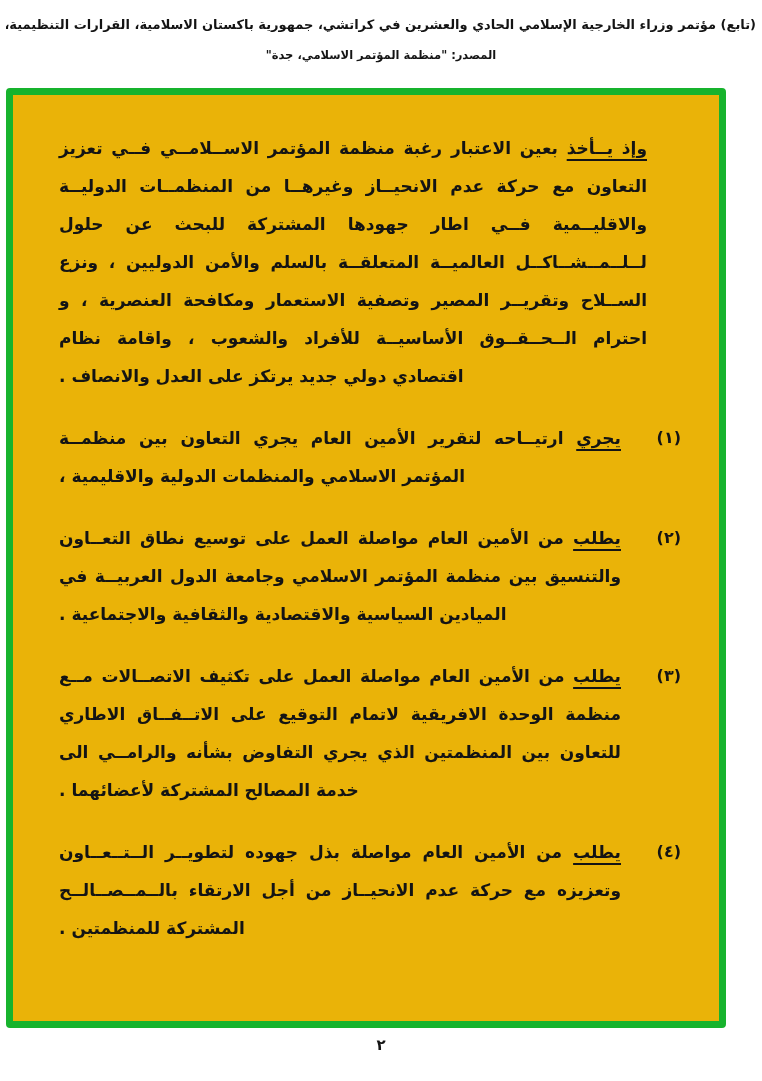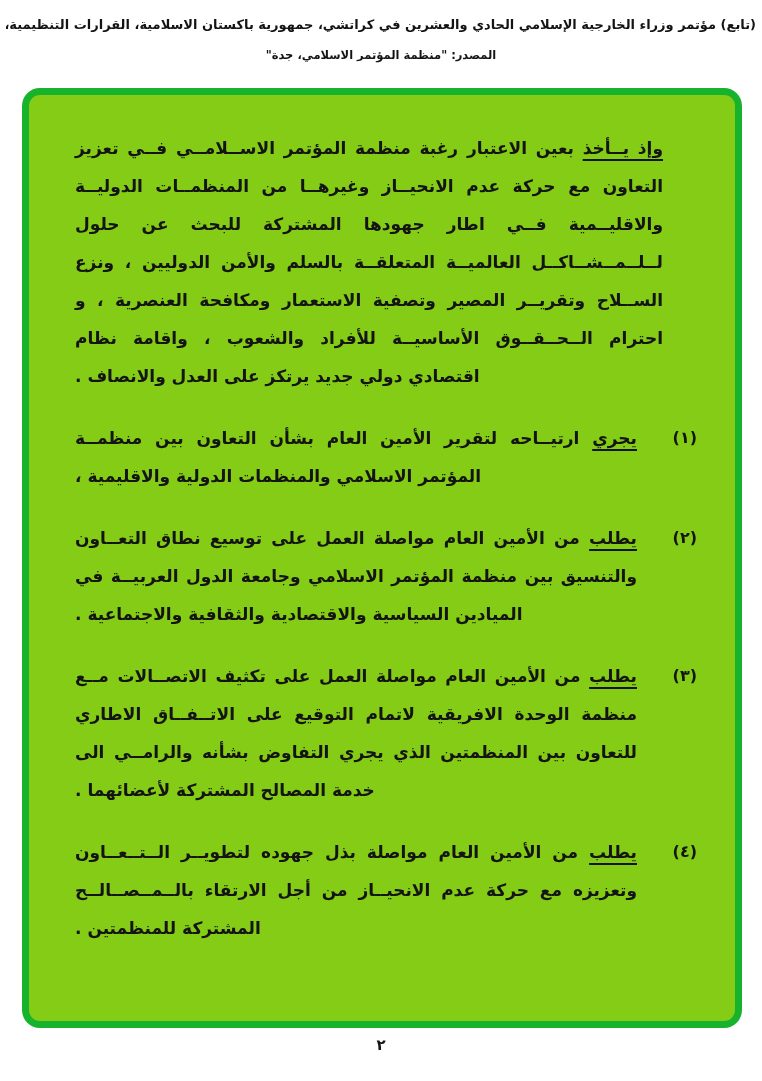--- a/index.html
+++ b/index.html
@@ -27,26 +27,26 @@
     text-align:center;
   }
   .hdr2{
     position:absolute;top:48px;left:0;width:100%;
     direction:rtl;
     font-size:11.5px;
     text-align:center;
   }
   
   .frame{
-    position:absolute;left:22px;top:88px;
+    position:absolute;left:6px;top:88px;
     width:706px;height:926px;
     border:7px solid var(--green);
-    border-radius:18px;
+    border-radius:4px;
     box-sizing:content-box;
-    background:#84cc16;
+    background:#eab308;
   }
   
   .content{
     position:absolute;top:34px;right:72px;left:46px;
     direction:rtl;
   }
   .para{
     font-size:17px;
     line-height:38px;
     text-align:justify;
@@ -91,21 +91,21 @@
 <div class="hdr1">(تابع) مؤتمر وزراء الخارجية الإسلامي الحادي والعشرين في كراتشي، جمهورية باكستان الاسلامية، القرارات التنظيمية، القرار الرقم ٢١/٩-أت</div>
 <div class="hdr2">المصدر: "منظمة المؤتمر الاسلامي، جدة"</div>
 
 <div class="frame">
   <div class="content">
 
     <p class="para"><span class="lead">وإذ يــأخذ</span><span> بعين الاعتبار رغبة منظمة المؤتمر الاســلامــي فــي تعزيز التعاون مع حركة عدم الانحيــاز وغيرهــا من المنظمــات الدوليــة والاقليــمية فــي اطار جهودها المشتركة للبحث عن حلول لــلــمــشــاكــل العالميــة المتعلقــة بالسلم والأمن الدوليين ، ونزع الســلاح وتقريــر المصير وتصفية الاستعمار ومكافحة العنصرية ، و احترام الــحــقــوق الأساسيــة للأفراد والشعوب ، واقامة نظام اقتصادي دولي جديد يرتكز على العدل والانصاف .</span></p>
 
     <div class="item">
       <div class="inum">(١)</div>
-      <div class="itext"><span class="lead">يجري</span><span> ارتيــاحه لتقرير الأمين العام بشأن التعاون بين منظمــة المؤتمر الاسلامي والمنظمات الدولية والاقليمية ،</span></div>
+      <div class="itext"><span class="lead">يجري</span><span> ارتيــاحه لتقرير الأمين العام يجري التعاون بين منظمــة المؤتمر الاسلامي والمنظمات الدولية والاقليمية ،</span></div>
     </div>
 
     <div class="item">
       <div class="inum">(٢)</div>
       <div class="itext"><span class="lead">يطلب</span><span> من الأمين العام مواصلة العمل على توسيع نطاق التعــاون والتنسيق بين منظمة المؤتمر الاسلامي وجامعة الدول العربيــة في الميادين السياسية والاقتصادية والثقافية والاجتماعية .</span></div>
     </div>
 
     <div class="item">
       <div class="inum">(٣)</div>
       <div class="itext"><span class="lead">يطلب</span><span> من الأمين العام مواصلة العمل على تكثيف الاتصــالات مــع منظمة الوحدة الافريقية لاتمام التوقيع على الاتــفــاق الاطاري للتعاون بين المنظمتين الذي يجري التفاوض بشأنه والرامــي الى خدمة المصالح المشتركة لأعضائهما .</span></div>

